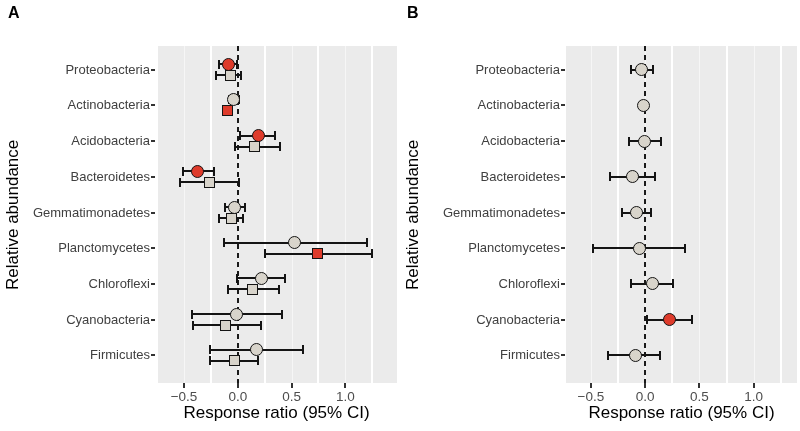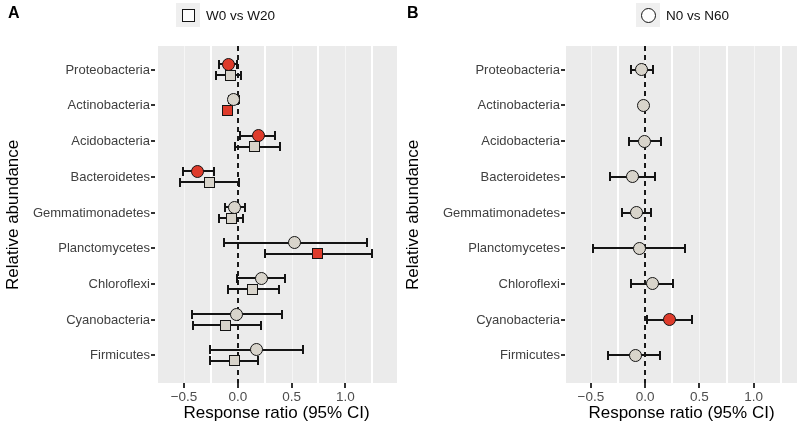--- a/index.html
+++ b/index.html
@@ -36,36 +36,22 @@
 </style>
 </head>
 <body>
 
 <div id="figure-root">
 
   <div class="panel-letter" style="left:8px;">A</div>
   <div class="panel-letter" style="left:407px;">B</div>
 
   <div class="legend" style="left:176px;">
-    <div class="legend-item">
-      <span class="legend-key">
-          <span class="glyph-square"></span>
-        </span>
-      <span class="legend-label">W0 vs W20</span>
-    </div>
   </div>
 
-  <div class="legend" style="left:636px;">
-    <div class="legend-item">
-      <span class="legend-key">
-          <span class="glyph-circle"></span>
-        </span>
-      <span class="legend-label">N0 vs N60</span>
-    </div>
-  </div>
 
   <div class="panel-bg" id="panel-a" style="left:156px;width:241px;"></div>
   <div class="panel-bg" id="panel-b" style="left:566px;width:231px;"></div>
 
   <div class="ylab" style="left:2px;">Relative abundance</div>
   <div class="ylab" style="left:402px;">Relative abundance</div>
 
   <div class="xlab" style="left:156px;width:241px;">Response ratio (95% CI)</div>
   <div class="xlab" style="left:566px;width:231px;">Response ratio (95% CI)</div>
 

